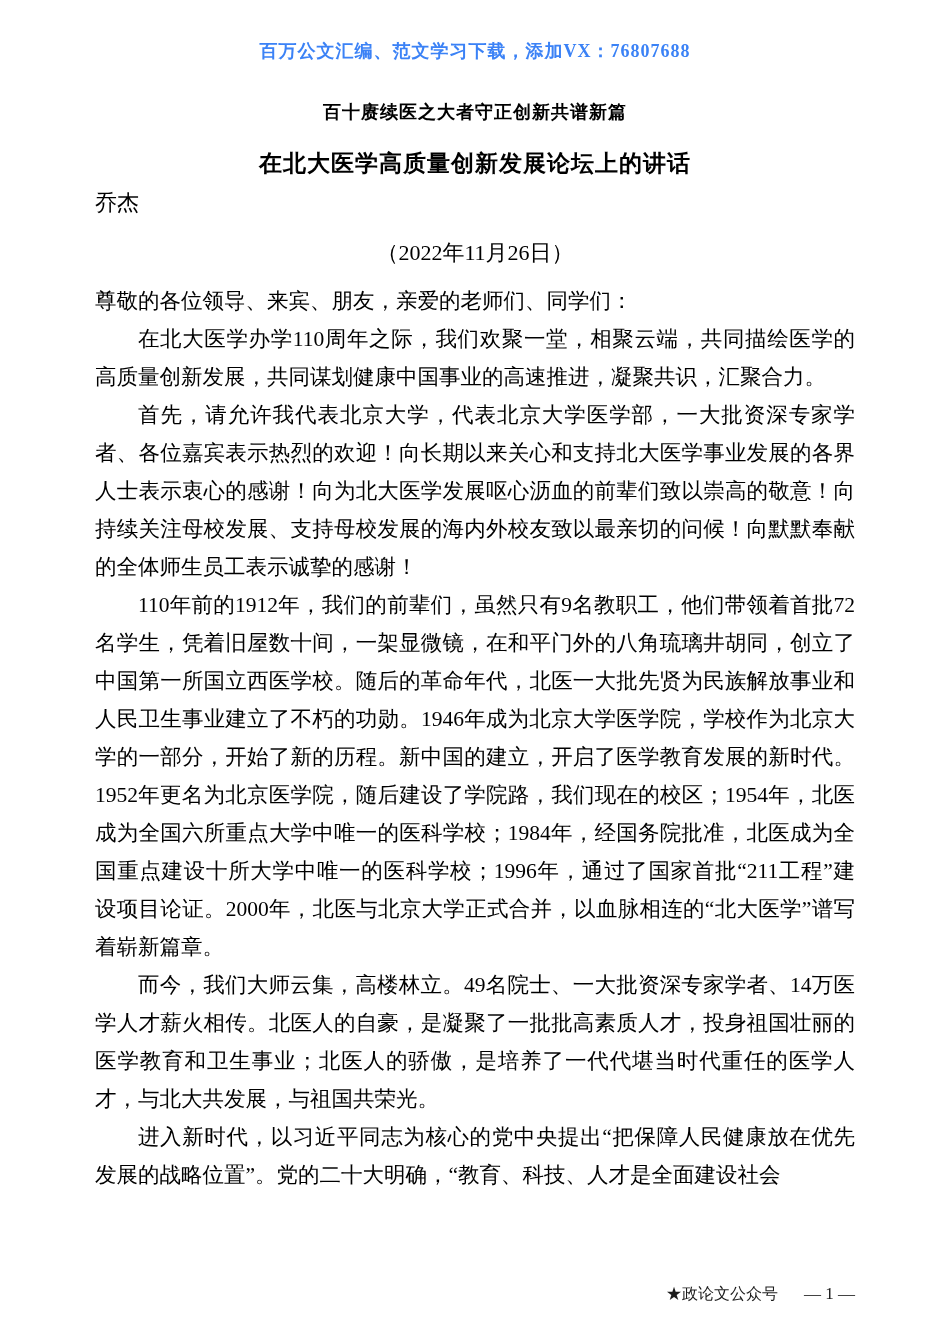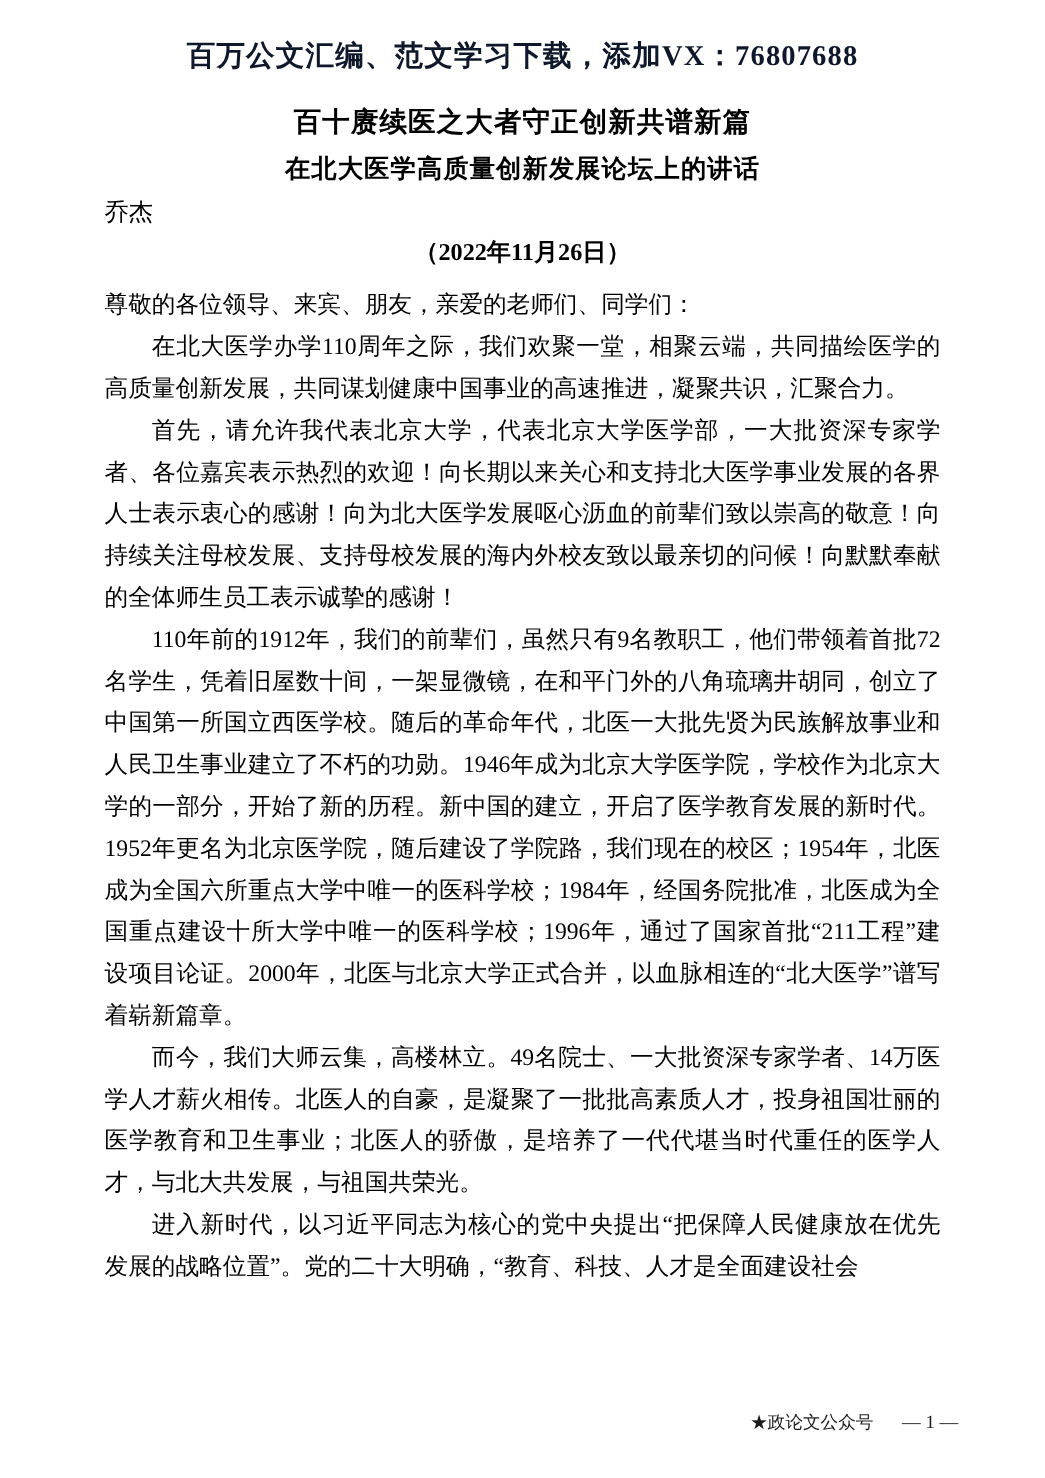--- a/index.html
+++ b/index.html
@@ -12,68 +12,68 @@
     position: relative;
     overflow: hidden;
   }
   .page {
     width: 950px;
     height: 1344px;
     padding: 36px 95px 0 95px;
     position: relative;
   }
   .notice {
-    color: #0f172a;
+    color: #3b82f6;
     text-align: center;
-    font-size: 26px;
+    font-size: 18px;
     line-height: 30px;
     font-weight: bold;
     letter-spacing: 1px;
   }
   .title {
     text-align: center;
-    font-size: 25px;
+    font-size: 18px;
     line-height: 32px;
     font-weight: bold;
     margin-top: 30px;
     letter-spacing: 1px;
   }
   .subtitle {
     text-align: center;
     font-size: 23px;
     line-height: 32px;
     font-weight: bold;
-    margin-top: 10px;
+    margin-top: 20px;
     letter-spacing: 1px;
   }
   .author {
     text-align: left;
     font-size: 22px;
     line-height: 30px;
     font-weight: normal;
     margin-top: 8px;
   }
   .date {
     text-align: center;
     font-size: 22px;
     line-height: 30px;
-    font-weight: bold;
-    margin-top: 6px;
+    font-weight: normal;
+    margin-top: 20px;
   }
   .body-text {
     margin-top: 14px;
     font-size: 21.5px;
     line-height: 38px;
     text-align: justify;
   }
   .body-text p { margin: 0; }
   .body-text p.indent { text-indent: 2em; }
   .footer {
     position: absolute;
-    right: 79px;
+    right: 95px;
     bottom: 40px;
     font-size: 16px;
     line-height: 20px;
     color: #1a1a1a;
     white-space: nowrap;
   }
   .footer .page-num {
     display: inline-block;
     margin-left: 26px;
     font-size: 17px;

